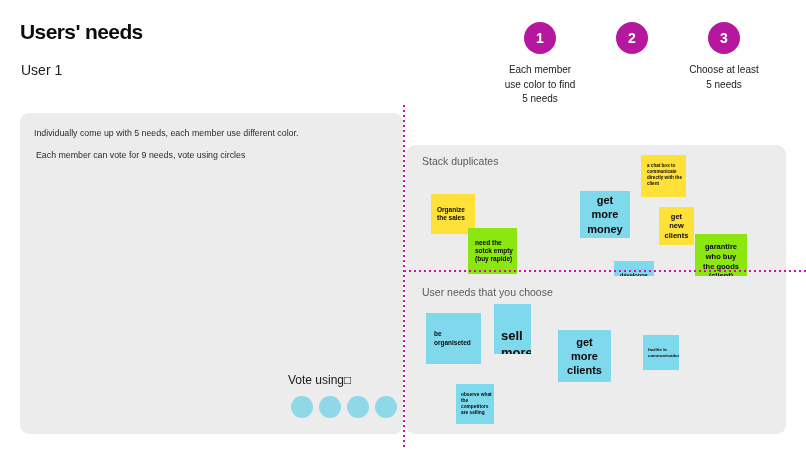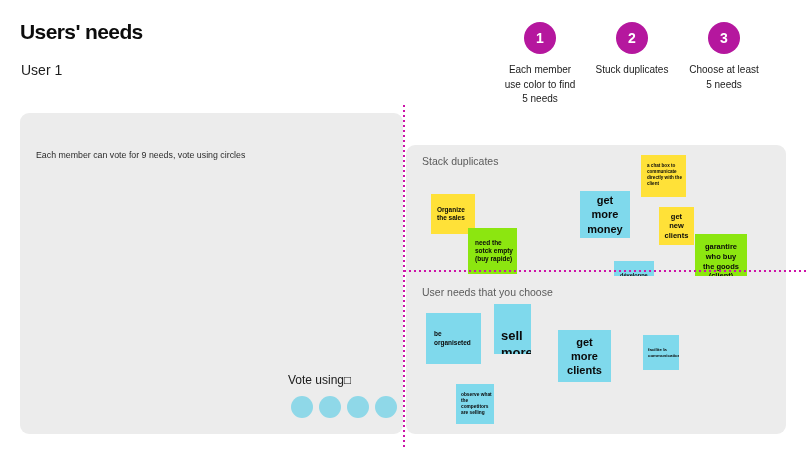--- a/index.html
+++ b/index.html
@@ -160,29 +160,29 @@
 <div id="page-subtitle">User 1</div>
 
 <div class="step" id="step-1">
   <div class="step-circle">1</div>
   <div class="step-caption">Each member
 use color to find
 5 needs</div>
 </div>
 <div class="step" id="step-2">
   <div class="step-circle">2</div>
-  <div class="step-caption">Stuck duplicates</div>
 </div>
 <div class="step" id="step-3">
   <div class="step-circle">3</div>
   <div class="step-caption">Choose at least
 5 needs</div>
 </div>
 
 <div class="panel" id="panel-left">
+  <div class="panel-instruction" id="instruction-1">Individually come up with 5 needs, each member use different color.</div>
   <div class="panel-instruction" id="instruction-2">Each member can vote for 9 needs, vote using circles</div>
 </div>
 
 <div id="vote-label">Vote using□</div>
 <div class="vote-circle" id="vote-circle-1"></div>
 <div class="vote-circle" id="vote-circle-2"></div>
 <div class="vote-circle" id="vote-circle-3"></div>
 <div class="vote-circle" id="vote-circle-4"></div>
 
 <div class="panel" id="panel-stack">

